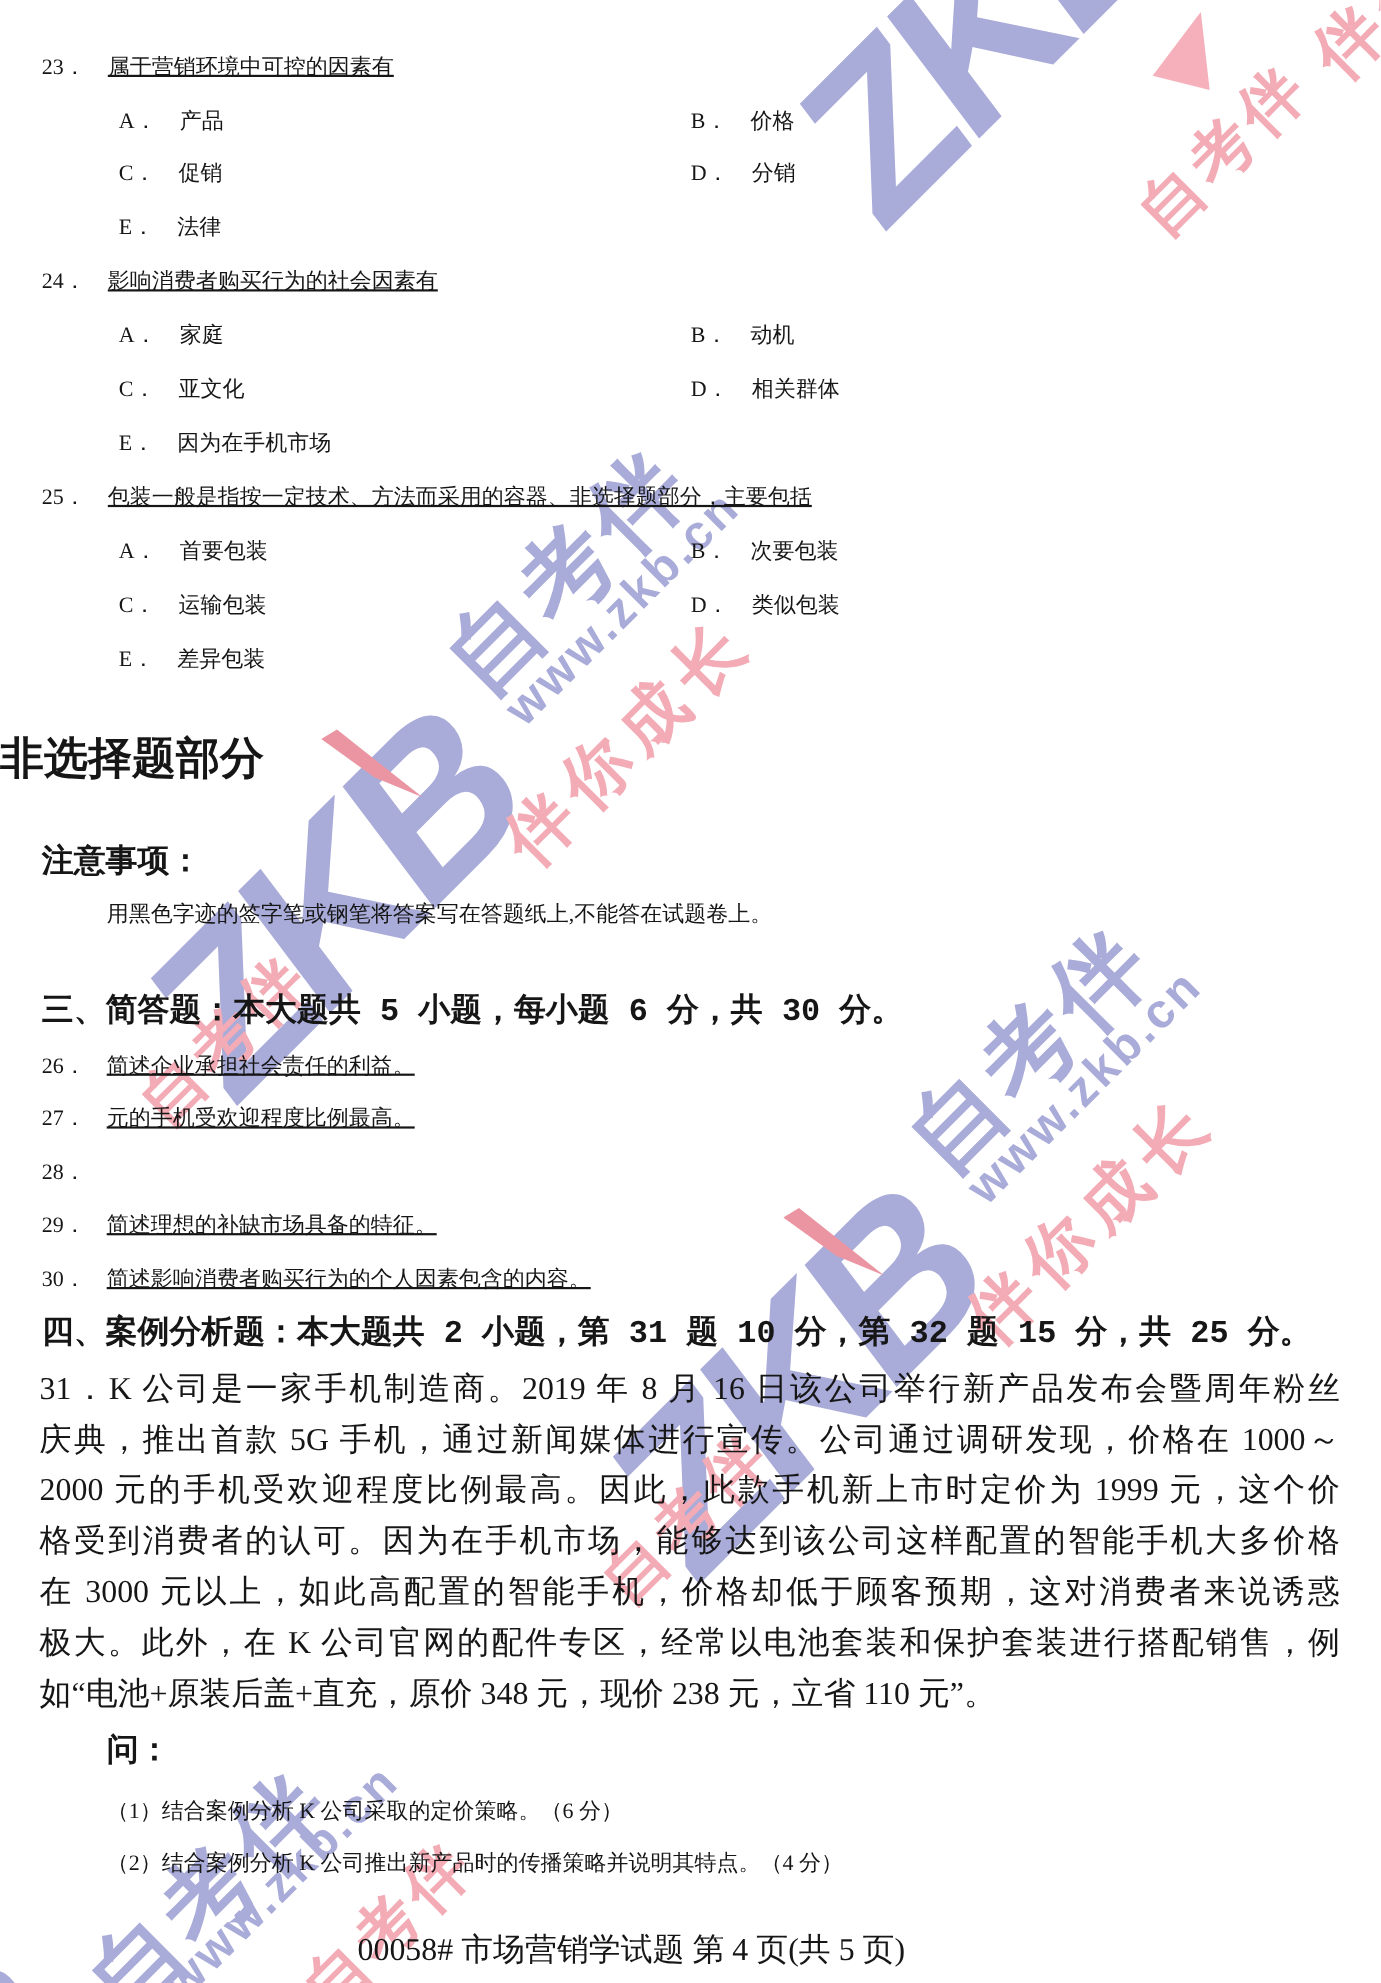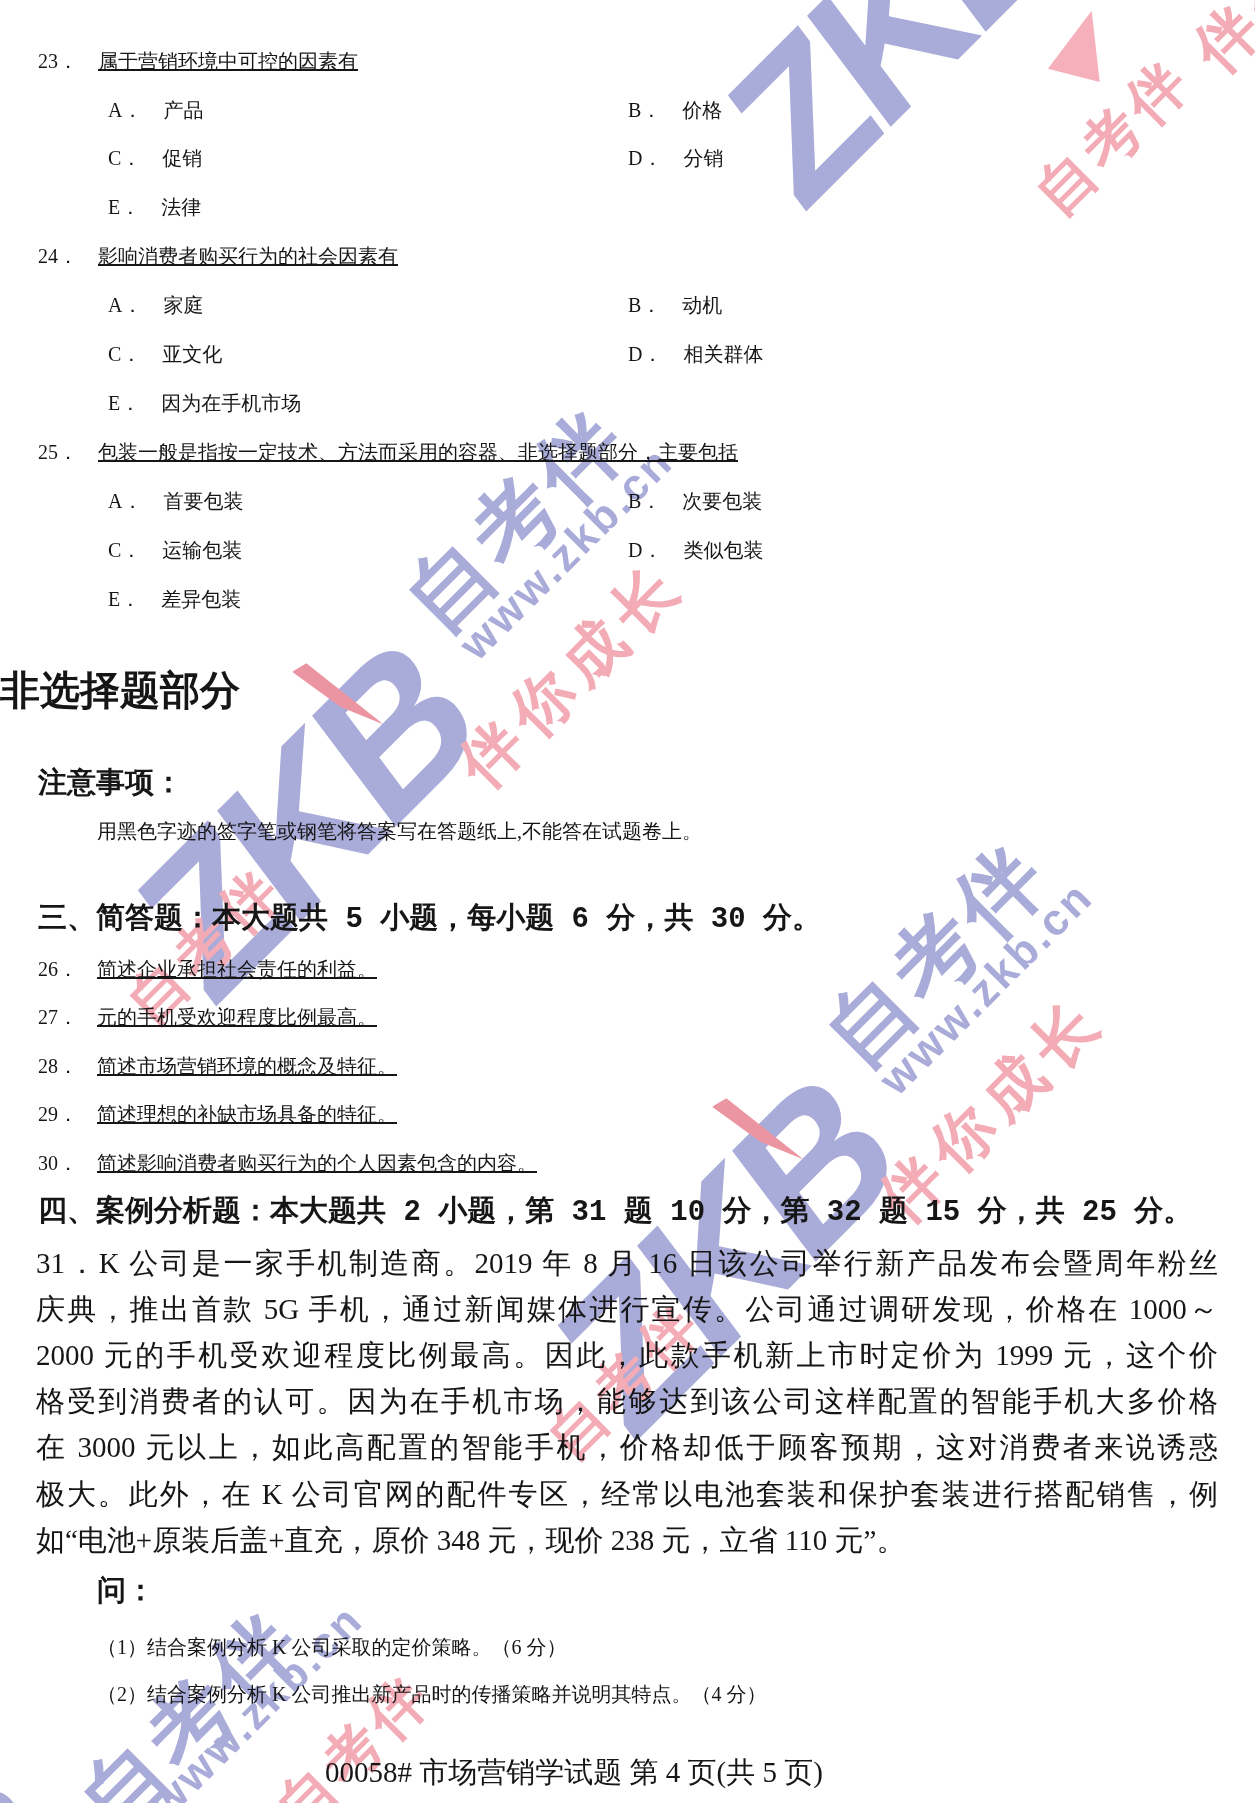--- a/index.html
+++ b/index.html
@@ -132,21 +132,20 @@
   <div class="ln" style="top:952px">
     <span class="num">26．</span>
     <span class="stem" style="left:59px">简述企业承担社会责任的利益。</span>
   </div>
   <div class="ln" style="top:1000px">
     <span class="num">27．</span>
     <span class="stem" style="left:59px">元的手机受欢迎程度比例最高。</span>
   </div>
   <div class="ln" style="top:1049px">
     <span class="num">28．</span>
-    <span class="stem" style="left:59px">简述市场营销环境的概念及特征。</span>
   </div>
   <div class="ln" style="top:1097px">
     <span class="num">29．</span>
     <span class="stem" style="left:59px">简述理想的补缺市场具备的特征。</span>
   </div>
   <div class="ln" style="top:1146px">
     <span class="num">30．</span>
     <span class="stem" style="left:59px">简述影响消费者购买行为的个人因素包含的内容。</span>
   </div>
 

